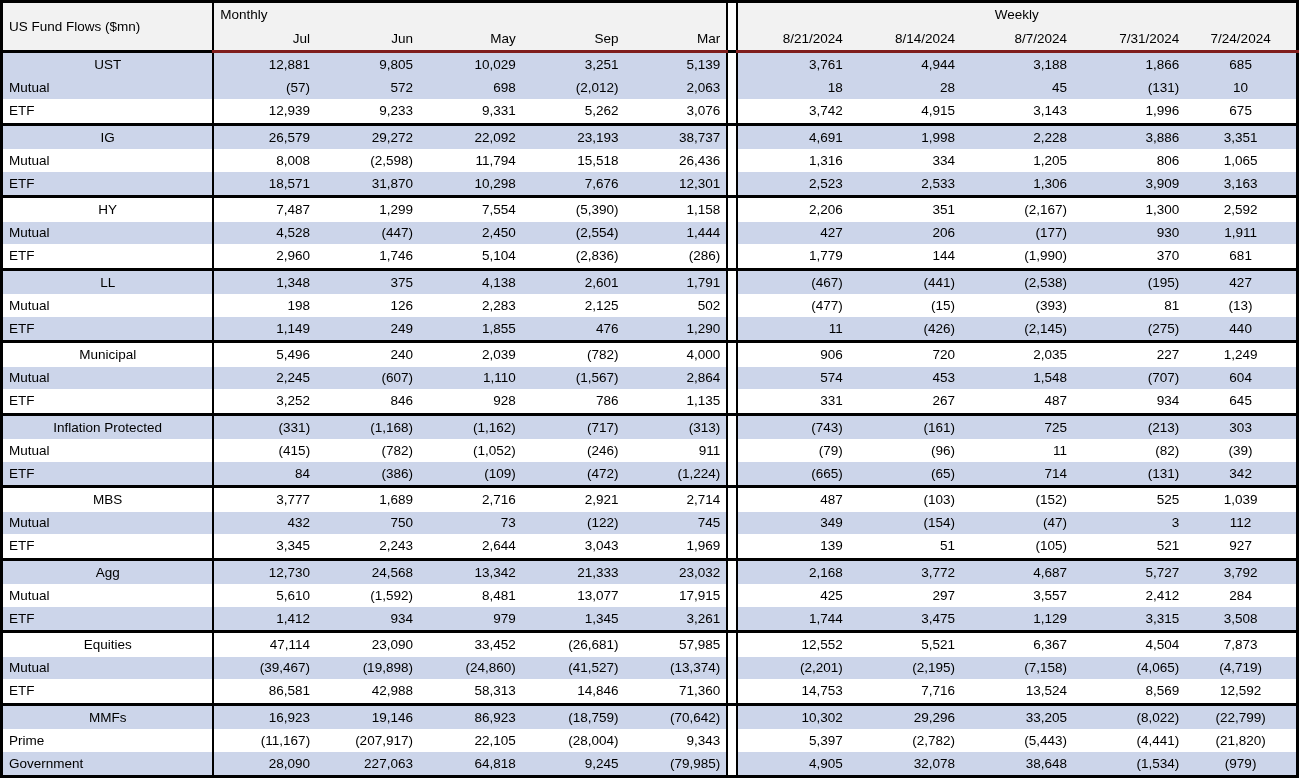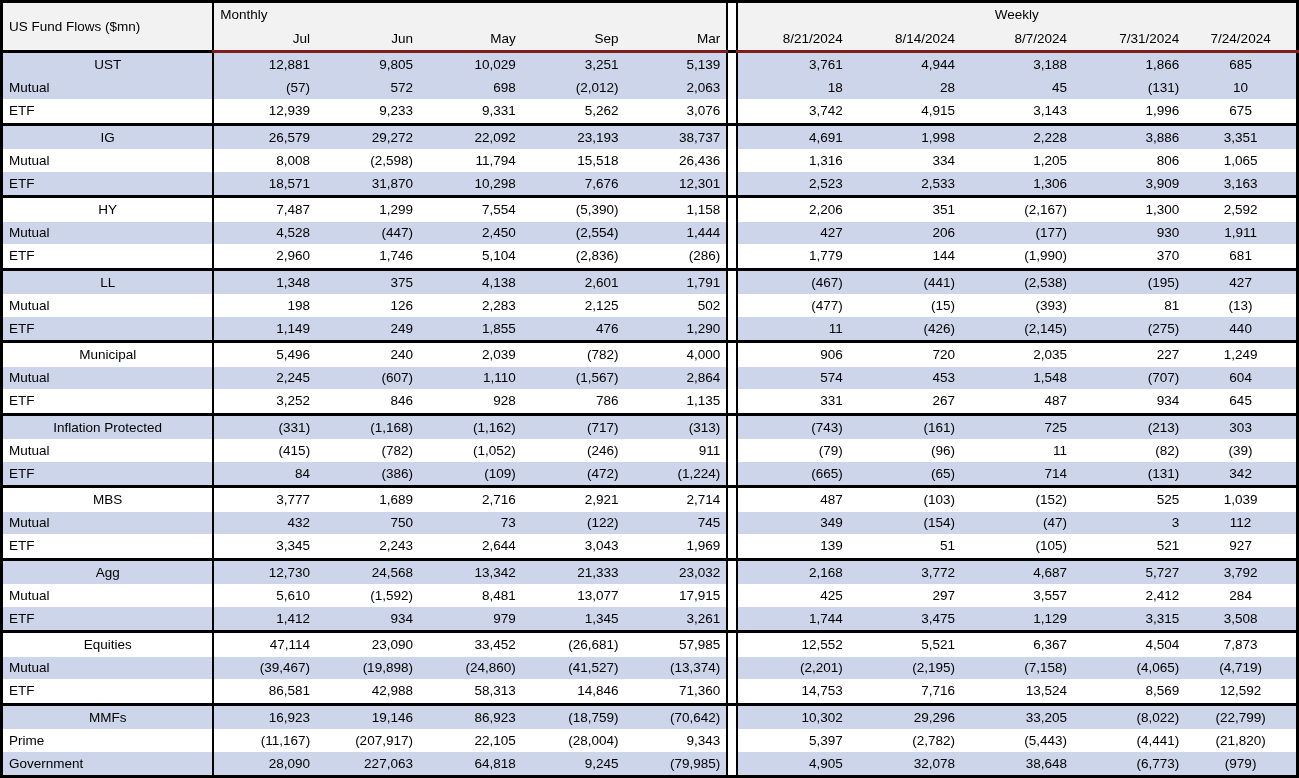--- a/index.html
+++ b/index.html
@@ -541,17 +541,17 @@
         <td class="label-cell first-col rowlabel-sub">Government</td>
         <td class="num">28,090</td>
         <td class="num">227,063</td>
         <td class="num">64,818</td>
         <td class="num">9,245</td>
         <td class="num">(79,985)</td>
         <td class="gapcell"></td>
         <td class="num">4,905</td>
         <td class="num">32,078</td>
         <td class="num">38,648</td>
-        <td class="num">(6,773)</td>
+        <td class="num">(1,534)</td>
         <td class="num last-col">(979)</td>
       </tr>
     </tbody>
 </table>
 
 </body></html>

